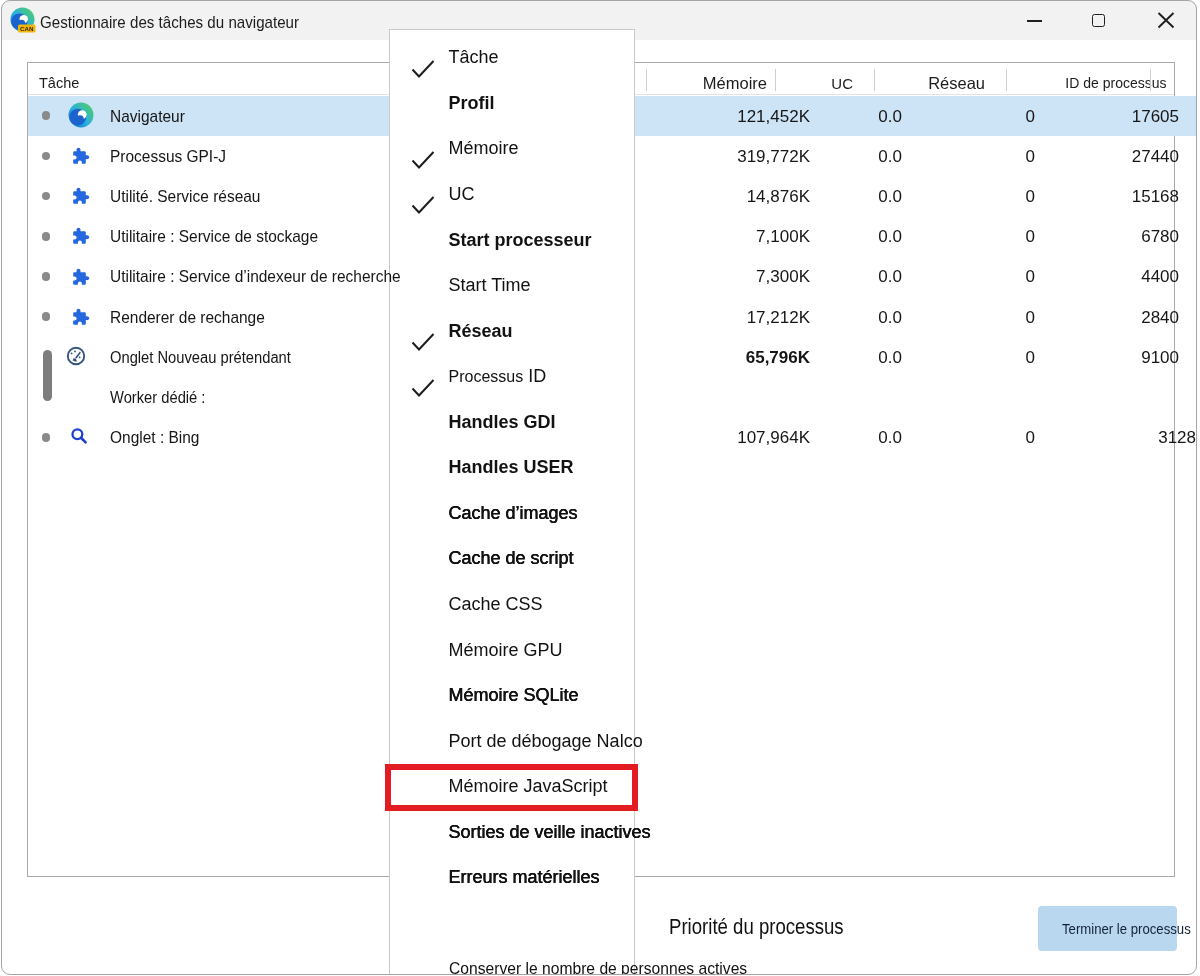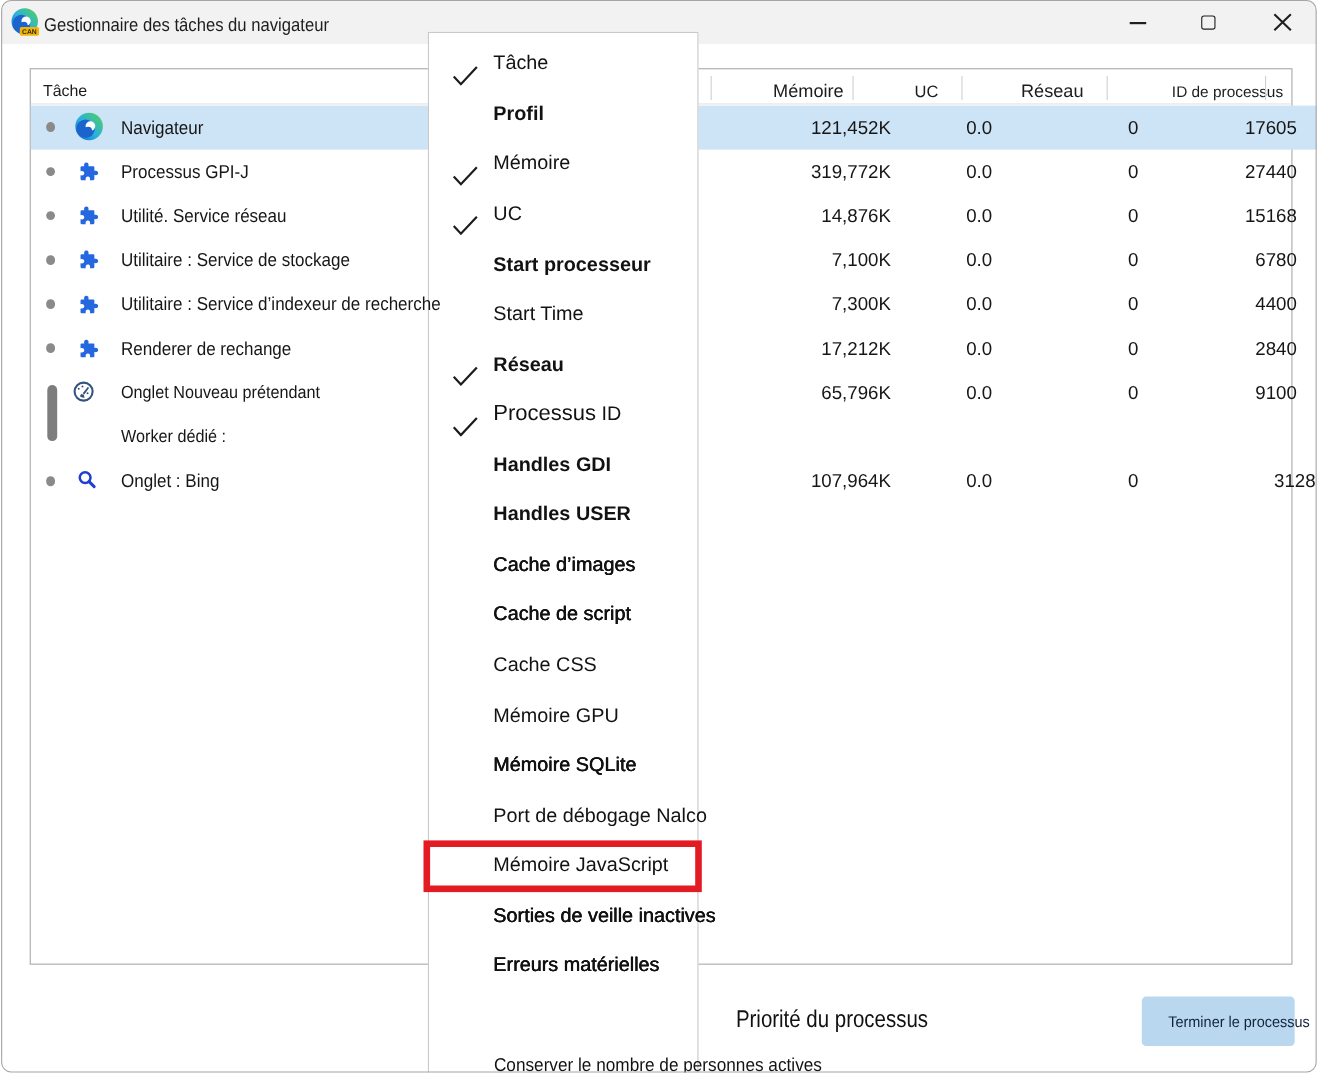--- a/index.html
+++ b/index.html
@@ -115,21 +115,21 @@
     <div class="row" style="top:234px;">
       <div class="bullet"></div>
       <div class="rlabel">Renderer de rechange</div>
       <div class="val" style="right:410px;">17,212K</div>
       <div class="val" style="right:318px;">0.0</div>
       <div class="val" style="right:185px;">0</div>
       <div class="val" style="right:41px;">2840</div>
     </div>
     <div class="row" style="top:274.2px;">
       <div class="rlabel2">Onglet Nouveau prétendant</div>
-      <div class="val" style="right:410px;">65,796K</div>
+      <div class="val" style="right:410px;font-weight:bold;">65,796K</div>
       <div class="val" style="right:318px;">0.0</div>
       <div class="val" style="right:185px;">0</div>
       <div class="val" style="right:41px;">9100</div>
     </div>
     <div class="row" style="top:314.4px;">
       <div class="rlabel2">Worker dédié :</div>
     </div>
     <div class="row" style="top:354.6px;">
       <div class="bullet"></div>
       <div class="rlabel">Onglet : Bing</div>
@@ -208,21 +208,21 @@
       <div class="mi" style="left:448px;top:183.98000000000002px;z-index:20;position:absolute;">UC</div>
       <svg style="position:absolute;left:410.5px;top:196.48000000000002px;z-index:20;" width="24" height="18" viewBox="0 0 24 18">
         <path d="M1.5 9.5 L8 16.5 L22.5 1" stroke="#1c1c1c" stroke-width="2" fill="none"></path>
       </svg>
       <div class="mi mib" style="left:448px;top:229.54000000000002px;z-index:20;position:absolute;">Start processeur</div>
       <div class="mi" style="left:448px;top:275.1px;z-index:20;position:absolute;">Start Time</div>
       <div class="mi mib" style="left:448px;top:320.66px;z-index:20;position:absolute;">Réseau</div>
       <svg style="position:absolute;left:410.5px;top:333.16px;z-index:20;" width="24" height="18" viewBox="0 0 24 18">
         <path d="M1.5 9.5 L8 16.5 L22.5 1" stroke="#1c1c1c" stroke-width="2" fill="none"></path>
       </svg>
-      <div class="mi" style="left:448px;top:366.22px;z-index:20;position:absolute;"><span style="font-size:20px">Processus</span> ID</div>
+      <div class="mi" style="left:448px;top:366.22px;z-index:20;position:absolute;"><span style="font-size:16px">Processus</span> ID</div>
       <svg style="position:absolute;left:410.5px;top:378.72px;z-index:20;" width="24" height="18" viewBox="0 0 24 18">
         <path d="M1.5 9.5 L8 16.5 L22.5 1" stroke="#1c1c1c" stroke-width="2" fill="none"></path>
       </svg>
       <div class="mi mib" style="left:448px;top:411.78000000000003px;z-index:20;position:absolute;">Handles GDI</div>
       <div class="mi mib" style="left:448px;top:457.34000000000003px;z-index:20;position:absolute;">Handles USER</div>
       <div class="mi mim" style="left:448px;top:502.9px;z-index:20;position:absolute;">Cache d’images</div>
       <div class="mi mim" style="left:448px;top:548.46px;z-index:20;position:absolute;">Cache de script</div>
       <div class="mi" style="left:448px;top:594.02px;z-index:20;position:absolute;">Cache CSS</div>
       <div class="mi" style="left:448px;top:639.5799999999999px;z-index:20;position:absolute;">Mémoire GPU</div>
       <div class="mi mim" style="left:448px;top:685.14px;z-index:20;position:absolute;">Mémoire SQLite</div>

